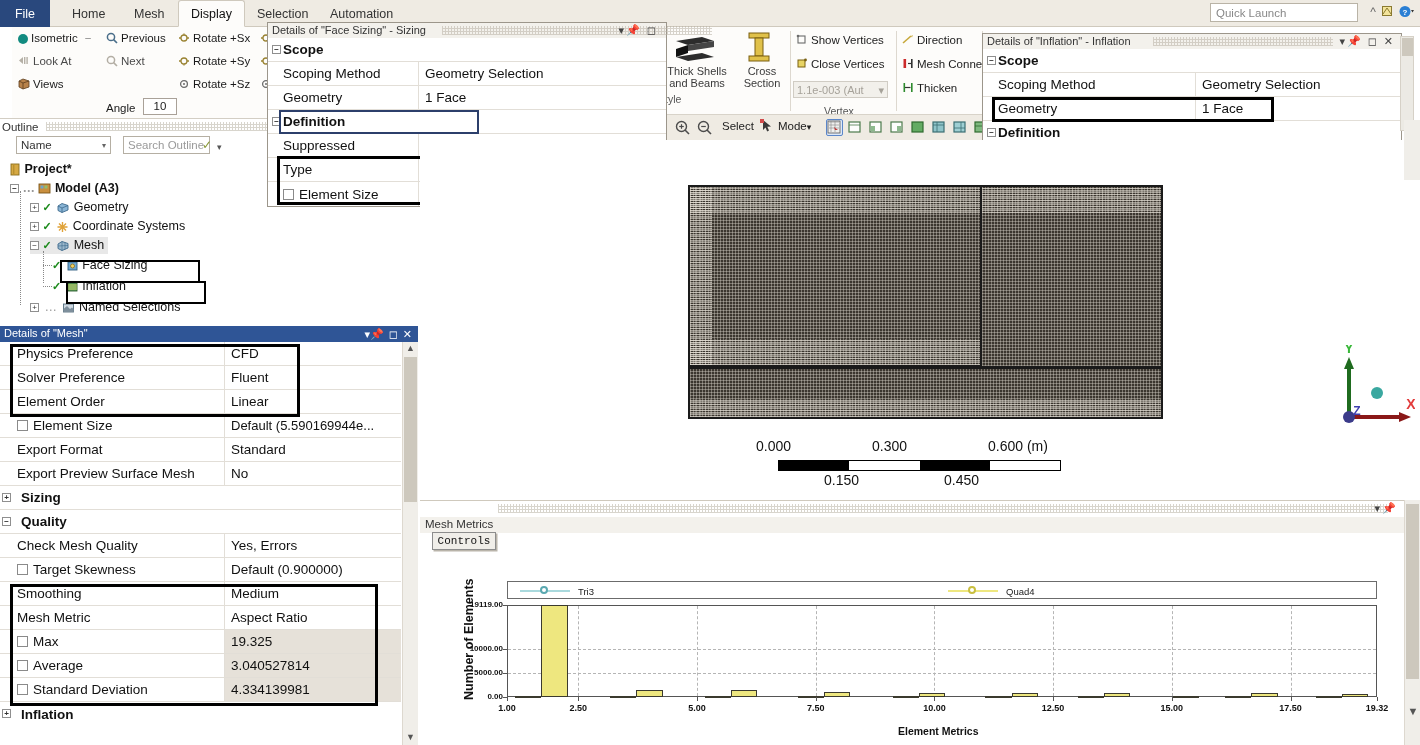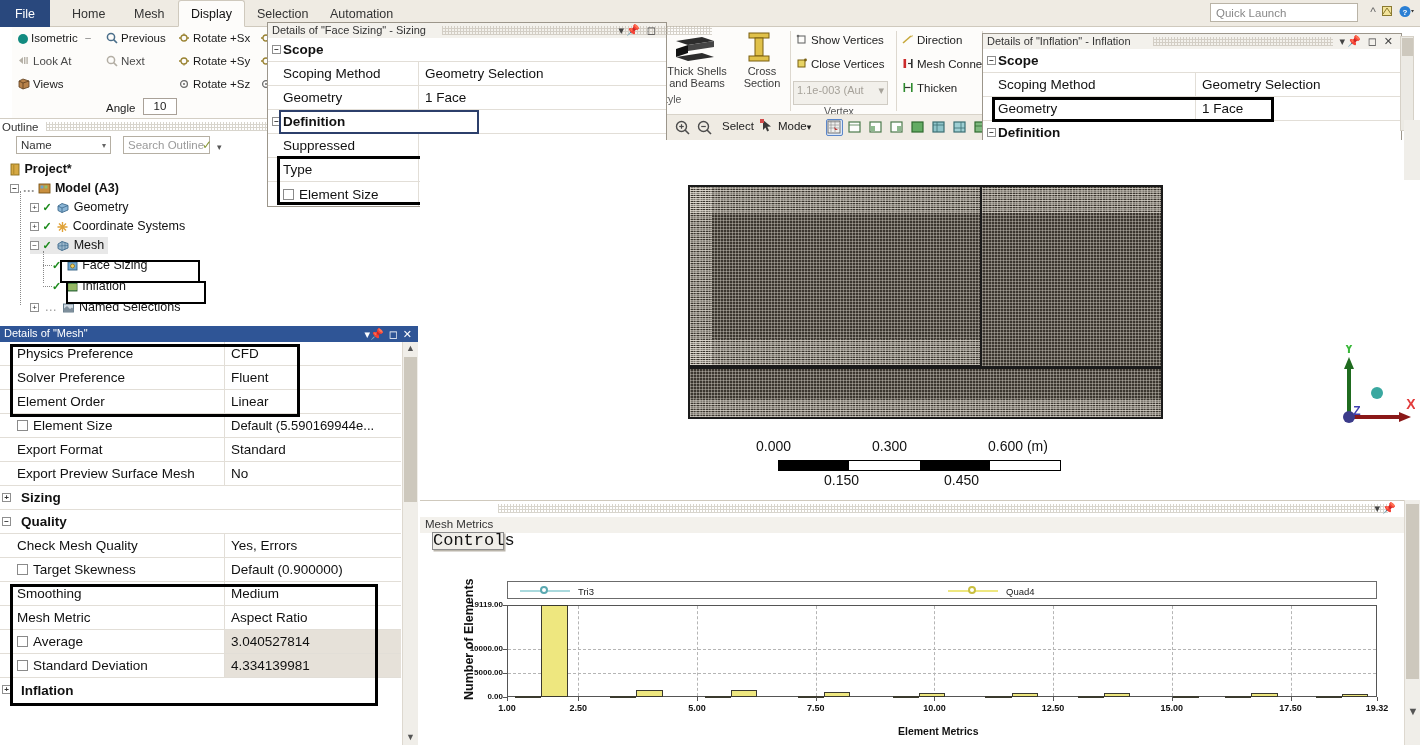--- a/index.html
+++ b/index.html
@@ -49,21 +49,21 @@
                border:1px solid #a9a198; background:#fff; font-size:11.5px;
                text-align:center; line-height:15px; color:#222; }
   .orient-lbl { position:absolute; left:222px; top:96px; font-size:11.5px; color:#3a3a3a; }
 
   
   .mid-ribbon { position:absolute; left:660px; top:27px; width:330px; height:93px; background:#fdfcfa; }
   .grp-sep { position:absolute; top:4px; width:1px; height:80px; background:#ddd8cf; }
   .big-lbl { position:absolute; font-size:11px; color:#3a3a3a; text-align:center; line-height:12px; }
   .grp-lbl { position:absolute; font-size:10.5px; color:#555; }
   .mini-row { position:absolute; font-size:11.5px; color:#1c1c1c; white-space:nowrap; }
-  .combo-dim { position:absolute; left:85px; top:72px; width:95px; height:24px;
+  .combo-dim { position:absolute; left:85px; top:72px; width:95px; height:17px;
                border:1px solid #d0ccc4; background:#f2f0eb; color:#a6a29a;
                font-size:11px; padding:1px 3px; line-height:14px; }
 
   
   .selbar { position:absolute; left:660px; top:114px; width:338px; height:26px;
             background:#efebe3; border-top:1px solid #d8d3c9; }
   .sb-txt { position:absolute; top:5px; font-size:11.5px; color:#222; }
   .sb-ic { position:absolute; top:4px; width:17px; height:17px; border-radius:2px; }
   .outline-panel { position:absolute; left:0; top:118px; width:420px; height:210px;
                    background:#fff; border-top:1px solid #d3cec4; }
@@ -124,23 +124,23 @@
   .ruler-lbl { position:absolute; font-size:14px; color:#111; }
   .ruler-bar { position:absolute; height:11px; border:1px solid #000; display:flex; }
   .rb-seg { flex:1 1 25%; }
   .axes { position:absolute; }
 
   
   .metrics { position:absolute; left:420px; top:500px; width:1000px; height:245px;
              background:#fff; border-top:1px solid #cfc9bd; }
   .mm-title { position:absolute; left:0; top:16px; width:1000px; height:16px;
               background:#f3f1ec; font-size:11.5px; color:#333; padding-left:5px; line-height:15px; }
-  .ctrl-btn { position:absolute; left:432px; top:532px; width:72px; height:18px;
+  .ctrl-btn { position:absolute; left:432px; top:532px; width:64px; height:18px;
               background:#f0eee9; border:1px solid #8d8d8d; font-family:"Liberation Mono", monospace;
-              font-size:17px; color:#111; text-align:center; line-height:16px;
+              font-size:11px; color:#111; text-align:center; line-height:16px;
               box-shadow:1.5px 1.5px 0 #b9b4aa; }
   .legend-box { position:absolute; border:1px solid #6b6b6b; background:#fff; }
   .lg-line { position:absolute; height:2px; }
   .lg-mark { position:absolute; width:8px;height:8px;border-radius:50%; border:2px solid; background:#fff; }
   .lg-txt { position:absolute; font-size:9.5px; color:#222; }
   .plot { position:absolute; border:1px solid #555; background:#fff; }
   .gl-h { position:absolute; height:0; border-top:1px dashed #b5b5b5; }
   .gl-v { position:absolute; width:0; border-left:1px dashed #b5b5b5; }
   .bar { position:absolute; background:#eee77f; border:1px solid #3b3a2e; }
   .ytick { position:absolute; font-size:8px; color:#111; font-weight:bold; text-align:right; }
@@ -708,20 +708,27 @@
         </div>
         <div class="dval" style="left:224px; right:0;">Default (0.900000)</div>
       </div>
       <div class="drow">
         <div class="dlbl" style="left:10px;">Smoothing</div>
         <div class="dval" style="left:224px; right:0;">Medium</div>
       </div>
       <div class="drow">
         <div class="dlbl" style="left:10px;">Mesh Metric</div>
         <div class="dval" style="left:224px; right:0;">Aspect Ratio</div>
+      </div>
+      <div class="drow">
+        <div class="dlbl" style="left:10px;">
+          <span class="cbx"></span>
+          <span>Max</span>
+        </div>
+        <div class="dval shaded" style="left:224px; right:0;">19.325</div>
       </div>
       <div class="drow">
         <div class="dlbl" style="left:10px;">
           <span class="cbx"></span>
           <span>Average</span>
         </div>
         <div class="dval shaded" style="left:224px; right:0;">3.040527814</div>
       </div>
       <div class="drow">
         <div class="dlbl" style="left:10px;">

